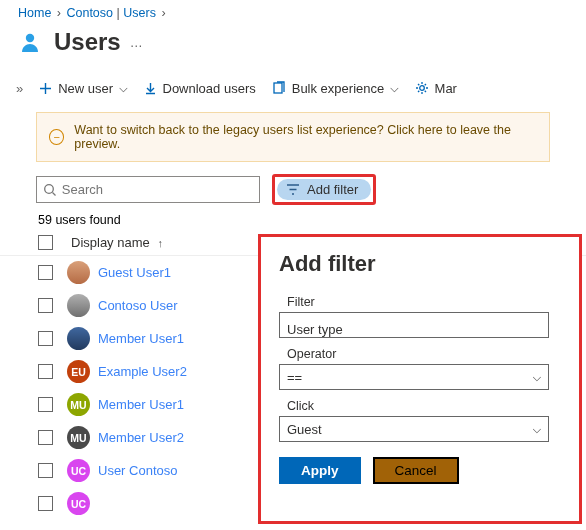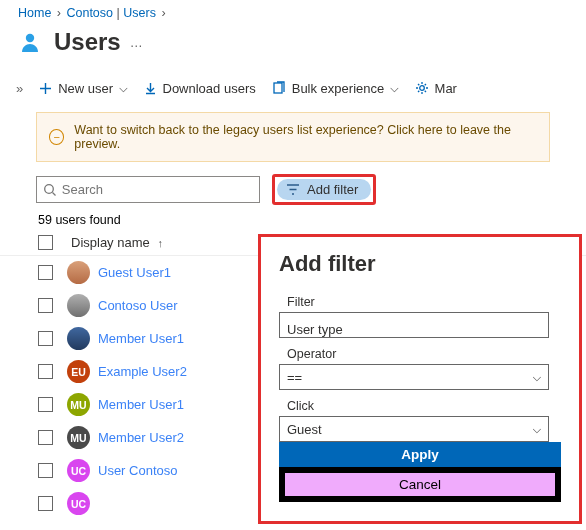--- a/index.html
+++ b/index.html
@@ -51,23 +51,23 @@
   .av-uc { background:#d946ef;} 
   .username { color:#3b82f6; font-size:13px; cursor:pointer;}
   
   .panel-frame { position:absolute; top:234px; left:258px; width:324px; height:290px; border:3px solid #e22e2e; background:#fff; }
   .panel { padding: 14px 18px 10px 18px; }
   .panel h2 { font-size:22px; font-weight:600; margin-bottom: 18px;}
   .panel .fld-label { font-size:12.5px; margin-bottom:3px; margin-top:9px;margin-left:8px;}
   .panel .tbox { width: 270px; border:1px solid #666; height:26px; padding: 0 7px; font-size:13px; display:flex; align-items:flex-end;}
   .panel .sbox { width: 270px; border:1px solid #666; height:26px; padding: 0 7px; font-size:13px; display:flex; align-items:center; justify-content:space-between; cursor:pointer;}
   .panel .sbox .chev { color:#555; font-size:11px;}
-  .panel .btns { display:flex; flex-direction:column;}
+  .panel .btns { margin-top:15px; display:flex; gap:12px;}
   .panel .apply { background:#0067b8; color:#fff; border:none; padding:5px 22px; font-size:13.5px; font-weight:600; cursor:pointer;}
-  .panel .cancel { background:#f0abfc; border:6px solid #000000; padding:4px 20px; font-size:13.5px; cursor:pointer;}
+  .panel .cancel { background:#a16207; border:2px solid #000000; padding:4px 20px; font-size:13.5px; cursor:pointer;}
 </style>
 </head>
 <body>
 
 <div class="breadcrumb">
   <a>Home</a>
   <span class="chev"> › </span>
   <a>Contoso</a>
   <span style="color:#555"> | </span>
   <a>Users</a>

